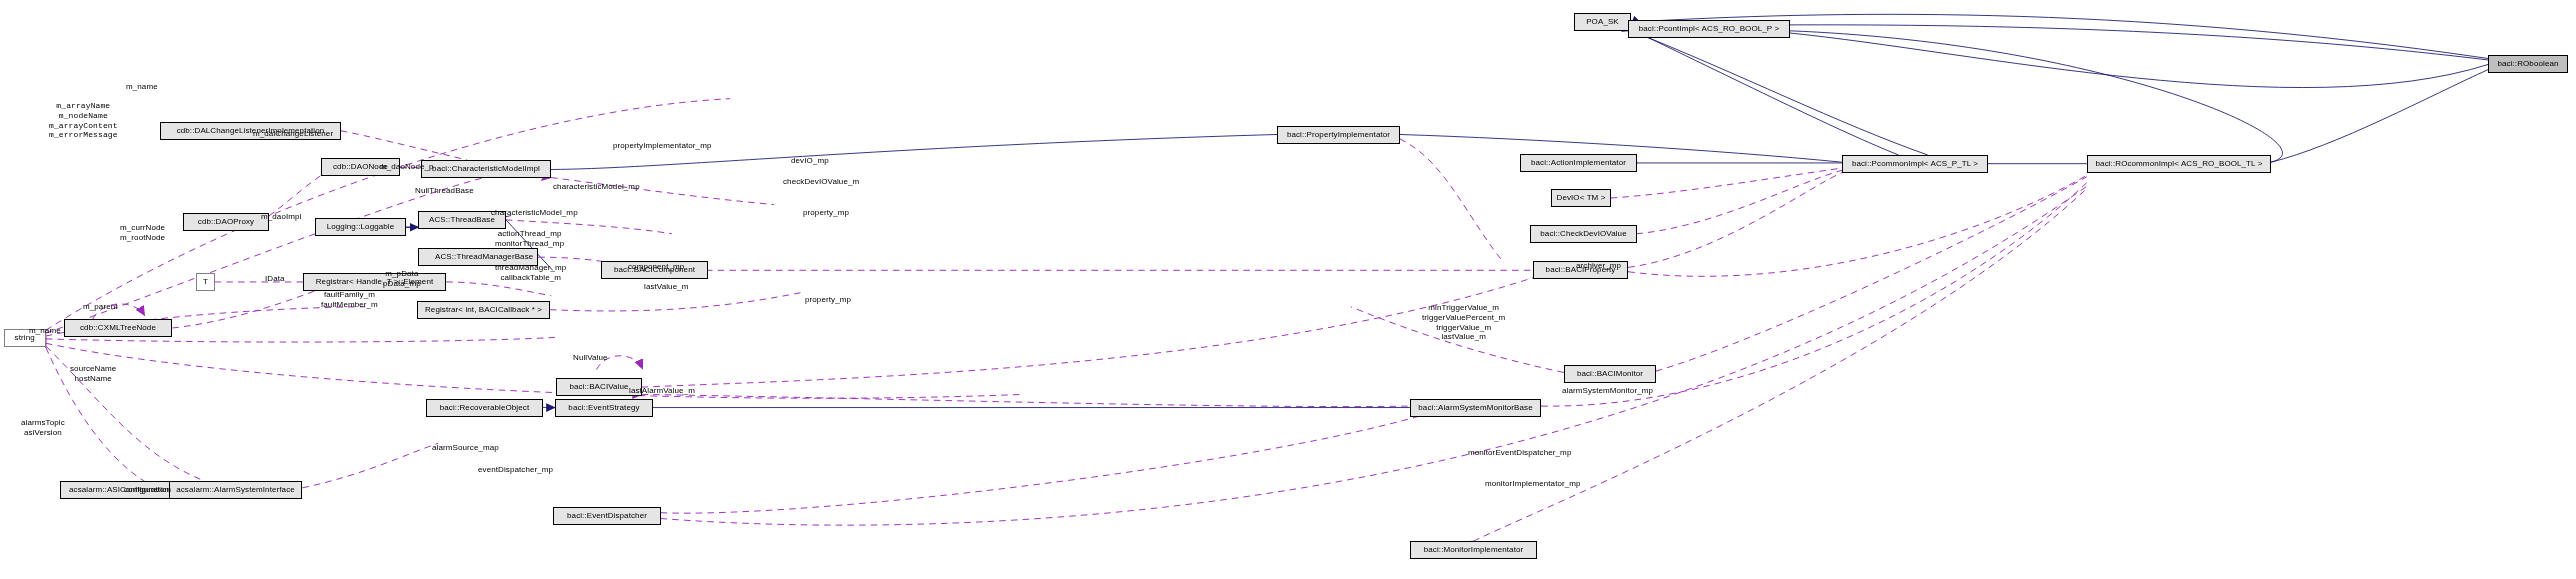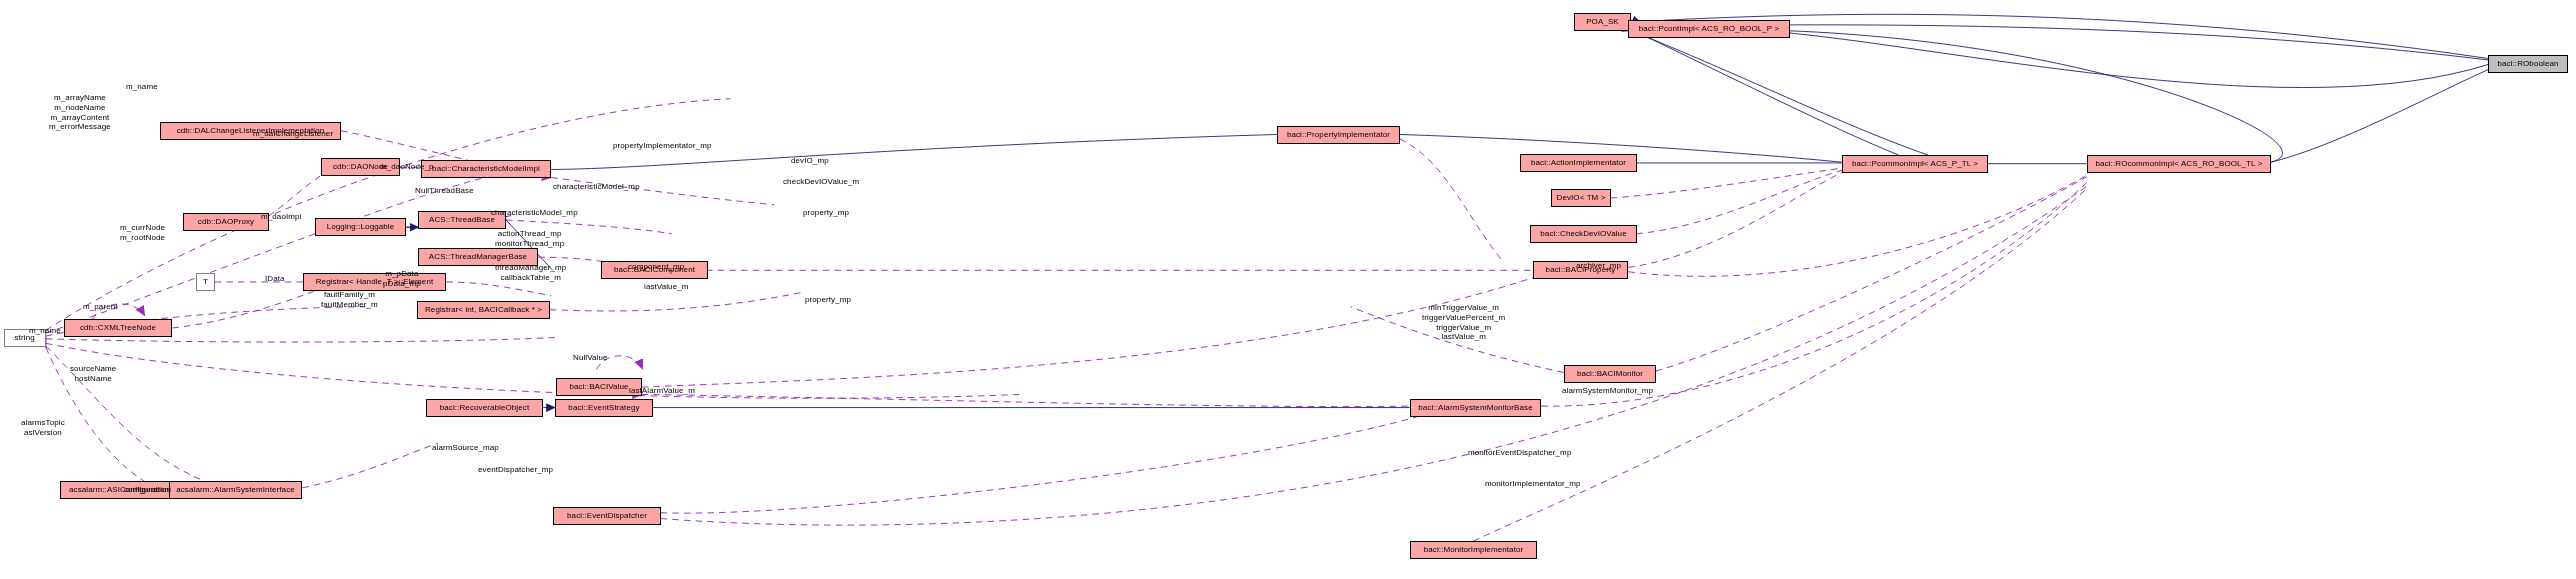--- a/index.html
+++ b/index.html
@@ -9,21 +9,21 @@
     width:2576px;
     height:580px;
     background:#ffffff;
     font-family:"Liberation Sans","DejaVu Sans",sans-serif;
     overflow:hidden;
   }
   .node{
     position:absolute;
     box-sizing:border-box;
     border:0.7px solid #000000;
-    background:#fca5a5;
+    background:#e5e5e5;
     color:#000000;
     display:flex;
     align-items:center;
     justify-content:center;
     text-align:center;
     white-space:nowrap;
     line-height:1.05;
     padding:0 3.7px;
     font-size:8px;
     letter-spacing:0.1px;
@@ -170,21 +170,21 @@
     </div>
     <div class="node" style="left: 417px; top: 301px; width: 133px; height: 17.5px;">
       <span>Registrar&lt; int, BACICallback * &gt;</span>
     </div>
     <div class="node" style="left: 421px; top: 160px; width: 130px; height: 17.5px;">
       <span>baci::CharacteristicModelImpl</span>
     </div>
     <div class="node" style="left: 418px; top: 211px; width: 88px; height: 17.5px;">
       <span>ACS::ThreadBase</span>
     </div>
-    <div class="node" style="left: 418px; top: 248px; width: 120px; height: 17.5px;">
+    <div class="node" style="left: 418px; top: 248px; width: 120px; height: 17.5px; justify-content: flex-end;">
       <span>ACS::ThreadManagerBase</span>
     </div>
     <div class="node" style="left: 553px; top: 261px; width: 107px; height: 17.5px; margin-left: 48px;">
       <span>baci::BACIComponent</span>
     </div>
     <div class="node" style="left: 556px; top: 378px; width: 86px; height: 17.5px;">
       <span>baci::BACIValue</span>
     </div>
     <div class="node" style="left: 426px; top: 399px; width: 117px; height: 17.5px;">
       <span>baci::RecoverableObject</span>
@@ -229,21 +229,21 @@
       <span>baci::PcontImpl&lt; ACS_RO_BOOL_P &gt;</span>
     </div>
     <div class="node" style="left: 2087px; top: 155px; width: 184px; height: 17.5px;">
       <span>baci::ROcommonImpl&lt; ACS_RO_BOOL_TL &gt;</span>
     </div>
     <div class="node highlight" style="left: 2488px; top: 55px; width: 80px; height: 17.5px;">
       <span>baci::ROboolean</span>
     </div>
     <div class="edge-label" style="left: 29px; top: 326px;">m_name</div>
     <div class="edge-label" style="left: 126px; top: 82px;">m_name</div>
-    <div class="edge-label" style="left: 49px; top: 93px;">m_arrayName
+    <div class="edge-label" style="left: 49px; top: 101px; font-family: Liberation Mono, monospace;">m_arrayName
 m_nodeName
 m_arrayContent
 m_errorMessage</div>
     <div class="edge-label" style="left: 120px; top: 223px; text-align: right;">m_currNode
 m_rootNode</div>
     <div class="edge-label" style="left: 83px; top: 302px;">m_parent</div>
     <div class="edge-label" style="left: 70px; top: 364px;">sourceName
 hostName</div>
     <div class="edge-label" style="left: 21px; top: 418px;">alarmsTopic
 asiVersion</div>

